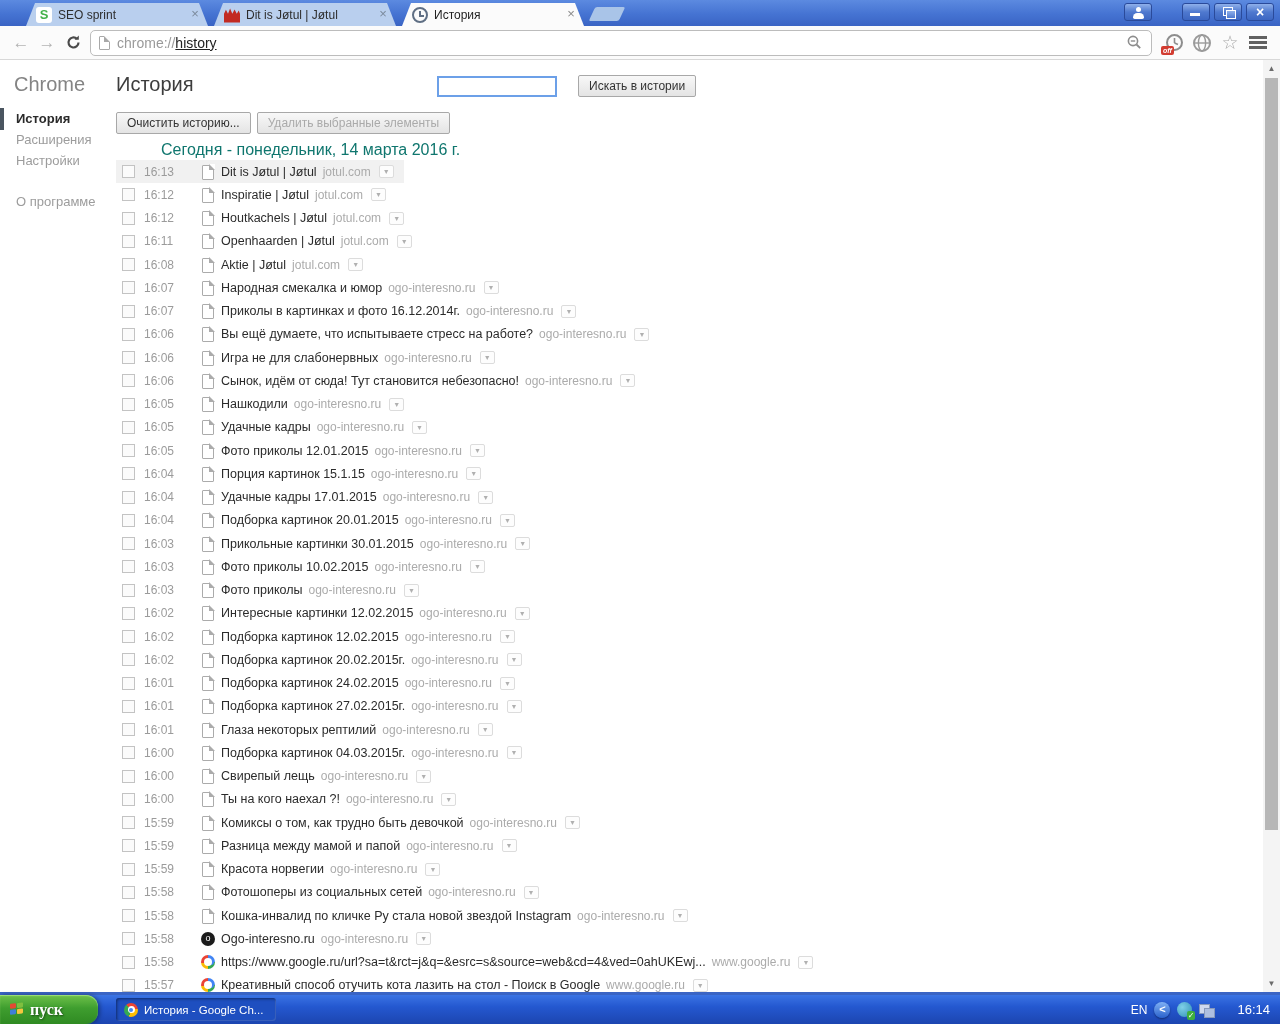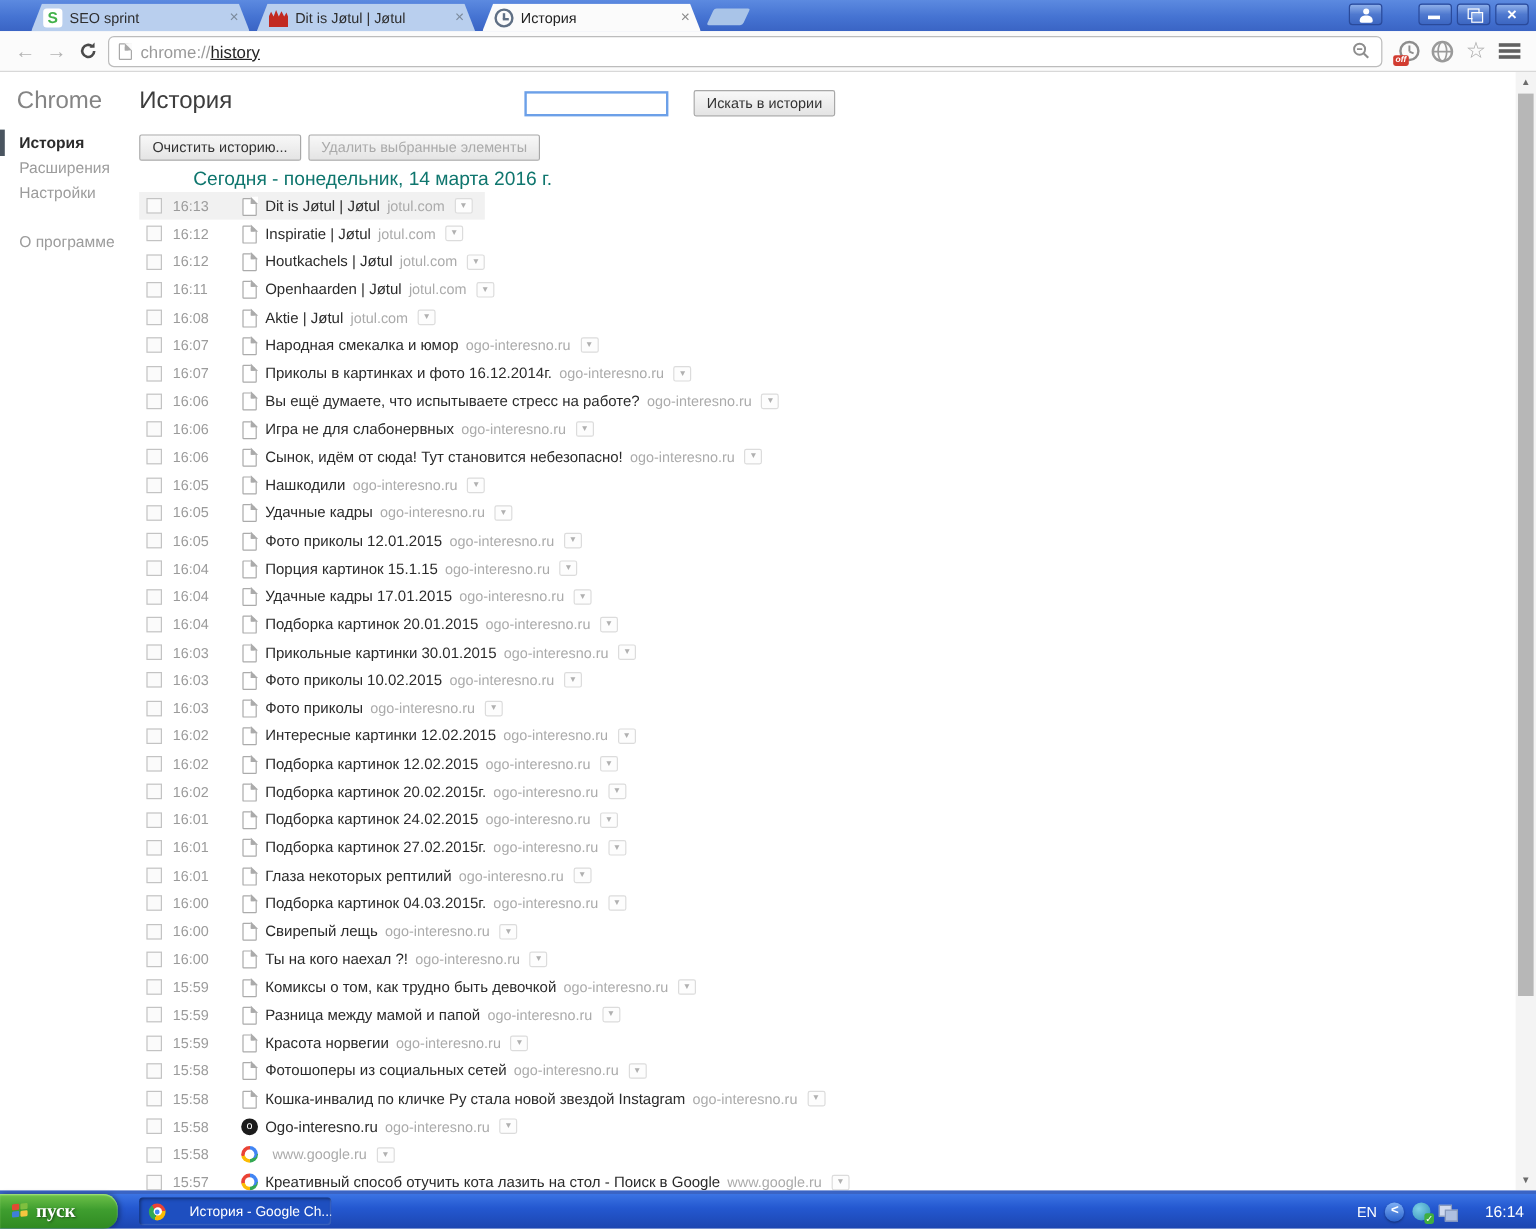--- a/index.html
+++ b/index.html
@@ -106,21 +106,21 @@
   .win-bottom-frame { position:absolute; top:992px; left:0; right:0; height:3px; background:#3a64c4; }
   .taskbar { position:absolute; top:995px; left:0; right:0; height:29px;
     background:linear-gradient(#3b74e4,#2458d0 40%,#1c45b0); display:flex; align-items:center; }
   .start-btn { height:29px; width:98px; display:flex; align-items:center; gap:6px; padding-left:10px;
     background:linear-gradient(#6fc24a,#3f9e2f 45%,#2f8a22); border-radius:0 12px 12px 0;
     box-shadow:inset 0 1px 1px #9fe07a, 2px 0 4px rgba(0,0,0,.35); }
   .win-flag { width:14px; height:13px; display:grid; grid-template-columns:6px 6px; grid-template-rows:5px 5px; gap:1px; transform:skewY(-6deg); }
   .win-flag i { border-radius:1px; }
   .flag-r { background:#e34a33; } .flag-g { background:#7fbf3f; } .flag-b { background:#3f7fd9; } .flag-y { background:#f5c63f; }
   .start-label { color:#fff; font-weight:bold; font-size:16px; text-shadow:1px 1px 2px rgba(0,0,0,.5);font-family:Liberation Serif, serif; }
-  .task-btn { margin-left:18px; height:23px; width:160px; display:flex; align-items:center; gap:20px; padding:0 8px;
+  .task-btn { margin-left:18px; height:23px; width:160px; display:flex; align-items:center; gap:6px; padding:0 8px;
     background:#1e4fc0; border-radius:3px; box-shadow:inset 1px 1px 3px rgba(0,0,0,.45), inset -1px -1px 1px rgba(255,255,255,.15);
     color:#fff; font-size:11.5px; white-space:nowrap; overflow:hidden; }
   .chrome-logo { width:14px; height:14px; border-radius:50%; position:relative; flex:0 0 14px;
     background:conic-gradient(from -40deg, #ea4335 0 33%, #fbbc05 33% 66%, #34a853 66% 100%); }
   .chrome-logo::before { content:""; position:absolute; inset:3.5px; border-radius:50%; background:#fff; }
   .chrome-logo::after { content:""; position:absolute; inset:5px; border-radius:50%; background:#4285f4; }
   .tray { margin-left:auto; display:flex; align-items:center; gap:7px; padding-right:10px; height:29px; }
   .lang-ind { color:#fff; font-size:12px; }
   .tray-chevron { width:16px; height:16px; border-radius:50%; background:linear-gradient(#7fb0f4,#2a62cc);
     color:#fff; font-size:11px; font-weight:bold; text-align:center; line-height:15px; box-shadow:0 1px 2px rgba(0,0,0,.4); }
@@ -503,20 +503,21 @@
     <span class="row-time">15:58</span>
     <span class="row-fav fav-ogo"></span>
     <span class="row-title">Ogo-interesno.ru</span>
     <span class="row-domain">ogo-interesno.ru</span>
     <span class="row-menu">▼</span>
   </div>
           <div class="history-row">
     <span class="row-check"></span>
     <span class="row-time">15:58</span>
     <span class="row-fav fav-google"></span>
+    <span class="row-title">https://www.google.ru/url?sa=t&amp;rct=j&amp;q=&amp;esrc=s&amp;source=web&amp;cd=4&amp;ved=0ahUKEwj...</span>
     <span class="row-domain">www.google.ru</span>
     <span class="row-menu">▼</span>
   </div>
           <div class="history-row">
     <span class="row-check"></span>
     <span class="row-time">15:57</span>
     <span class="row-fav fav-google"></span>
     <span class="row-title">Креативный способ отучить кота лазить на стол - Поиск в Google</span>
     <span class="row-domain">www.google.ru</span>
     <span class="row-menu">▼</span>

